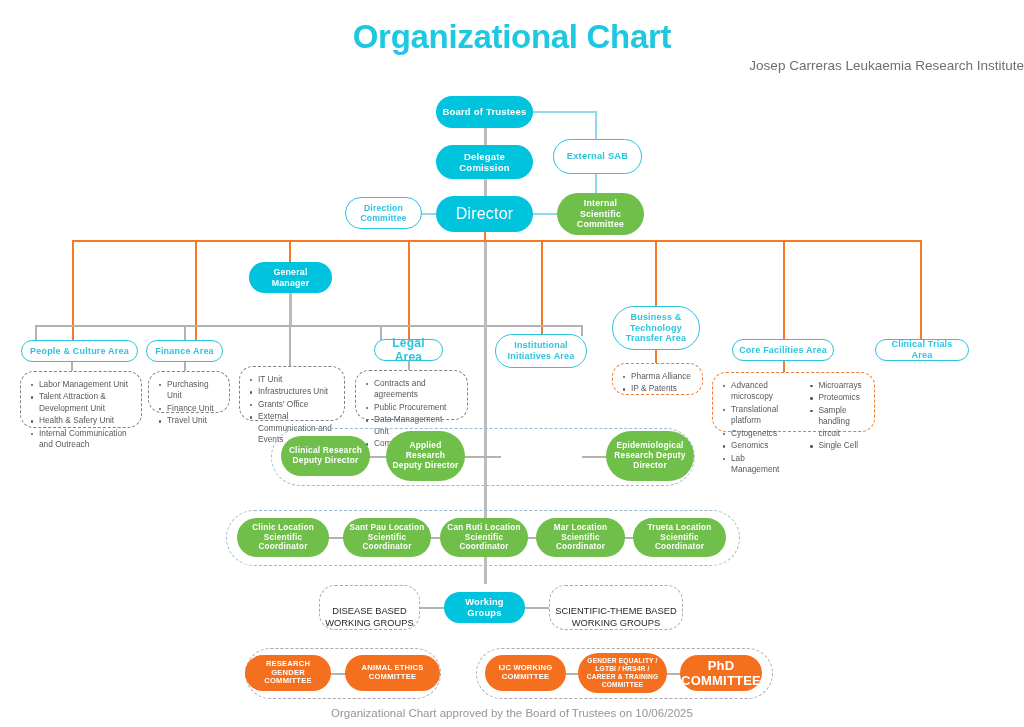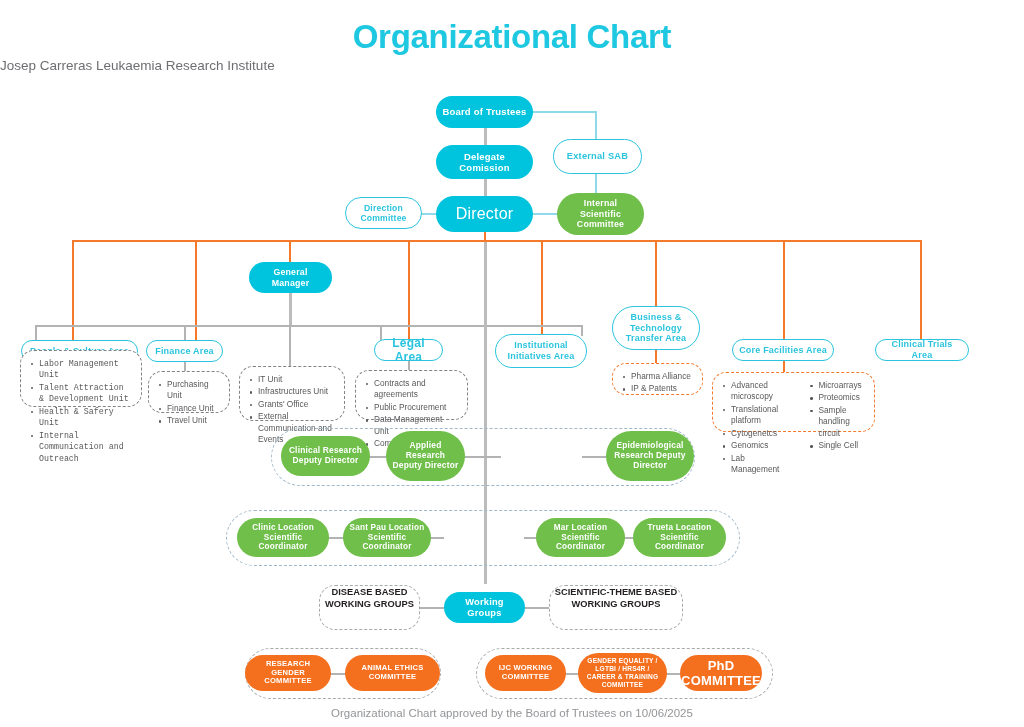--- a/index.html
+++ b/index.html
@@ -11,21 +11,21 @@
     overflow:hidden;
   }
   #stage{position:relative;width:1024px;height:727px;}
 
   
   .title{
     position:absolute;left:0;top:18px;width:1024px;text-align:center;
     font-size:33px;font-weight:bold;color:#1ec8e0;letter-spacing:-0.3px;
   }
   .subtitle{
-    position:absolute;left:0;top:58px;width:1024px;text-align:left;
+    position:absolute;left:0;top:58px;width:1024px;text-align:right;
     font-size:13.5px;color:#6d6e71;
   }
   .footer{
     position:absolute;left:0;top:707px;width:1024px;text-align:center;
     font-size:11.5px;color:#939598;
   }
 
   
   .ln{position:absolute;background:#b3b3b3;}
   .ln.cy{background:#8fd9e8;}
@@ -68,22 +68,22 @@
   .grpbox{
     position:absolute;box-sizing:border-box;
     border:1.3px dashed #9fb8c9;border-radius:34px;background:transparent;
   }
   .grpbox.gray{border-color:#a7a9ac;}
 
   
   .wbox{
     position:absolute;box-sizing:border-box;
     border:1.3px dashed #a7a9ac;border-radius:16px;background:#fff;
-    display:flex;align-items:flex-start;justify-content:center;text-align:center;
-    font-size:9.3px;font-weight:bold;color:#231f20;line-height:1.3;
+    display:flex;align-items:flex-end;justify-content:center;text-align:center;
+    font-size:9.3px;font-weight:normal;color:#231f20;line-height:1.3;
   }
 </style>
 </head>
 <body>
 
 <div id="stage">
 
   <div class="title">Organizational Chart</div>
   <div class="subtitle">Josep Carreras Leukaemia Research Institute</div>
 
@@ -148,21 +148,21 @@
   <div class="pill outline-cy" style="left:732px;top:339px;width:102px;height:22px;font-size:9px;">Core Facilities Area</div>
 
   <div class="pill outline-cy" style="left:875px;top:339px;width:94px;height:22px;font-size:9px;">Clinical Trials Area</div>
 
   <div class="ln gr" style="left:71px;top:362px;width:1.6px;height:9px;"></div>
   <div class="ln gr" style="left:184px;top:362px;width:1.6px;height:9px;"></div>
   <div class="ln gr" style="left:408px;top:361px;width:1.6px;height:9px;"></div>
   <div class="ln or" style="left:655px;top:350px;width:1.6px;height:13px;"></div>
   <div class="ln or" style="left:783px;top:361px;width:1.6px;height:11px;"></div>
 
-  <div class="subbox" style="left:20px;top:350px;width:122px;height:57px;font-family:Liberation Mono, monospace;">
+  <div class="subbox" style="left:20px;top:371px;width:122px;height:57px;">
     <ul>
       <li>Labor Management Unit</li>
       <li>Talent Attraction &amp; Development Unit</li>
       <li>Health &amp; Safery Unit</li>
       <li>Internal Communication and Outreach</li>
     </ul>
   </div>
 
   <div class="subbox" style="left:148px;top:371px;width:82px;height:42px;">
     <ul>
@@ -229,20 +229,21 @@
 
   <div class="grpbox" style="left:226px;top:510px;width:514px;height:56px;"></div>
 
   <div class="ln gr" style="left:327px;top:537px;width:20px;height:1.6px;"></div>
   <div class="ln gr" style="left:427px;top:537px;width:17px;height:1.6px;"></div>
   <div class="ln gr" style="left:524px;top:537px;width:15px;height:1.6px;"></div>
   <div class="ln gr" style="left:621px;top:537px;width:15px;height:1.6px;"></div>
 
   <div class="pill green" style="left:237px;top:518px;width:92px;height:39px;font-size:8.2px;">Clinic Location Scientific Coordinator</div>
   <div class="pill green" style="left:343px;top:518px;width:88px;height:39px;font-size:8.2px;">Sant Pau Location Scientific Coordinator</div>
+  <div class="pill green" style="left:440px;top:518px;width:88px;height:39px;font-size:8.2px;">Can Ruti Location Scientific Coordinator</div>
   <div class="pill green" style="left:536px;top:518px;width:89px;height:39px;font-size:8.2px;">Mar Location Scientific Coordinator</div>
   <div class="pill green" style="left:633px;top:518px;width:93px;height:39px;font-size:8.2px;">Trueta Location Scientific Coordinator</div>
 
   <div class="wbox" style="left:319px;top:585px;width:101px;height:45px;">
     <span>DISEASE BASED WORKING GROUPS</span>
   </div>
 
   <div class="ln gr" style="left:420px;top:607px;width:24px;height:1.6px;"></div>
   <div class="ln gr" style="left:525px;top:607px;width:24px;height:1.6px;"></div>
 

